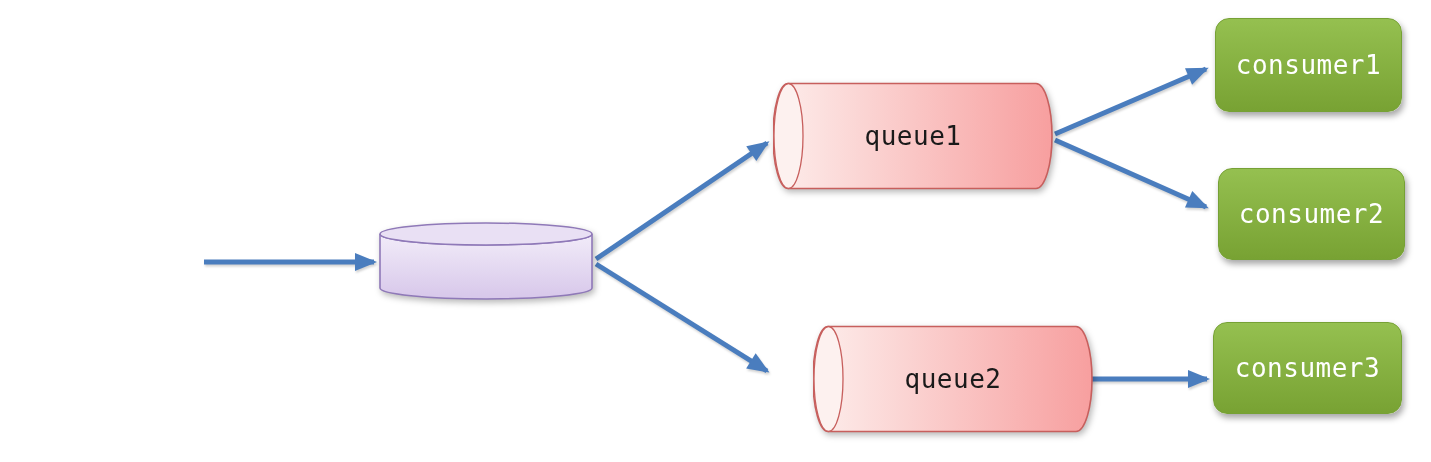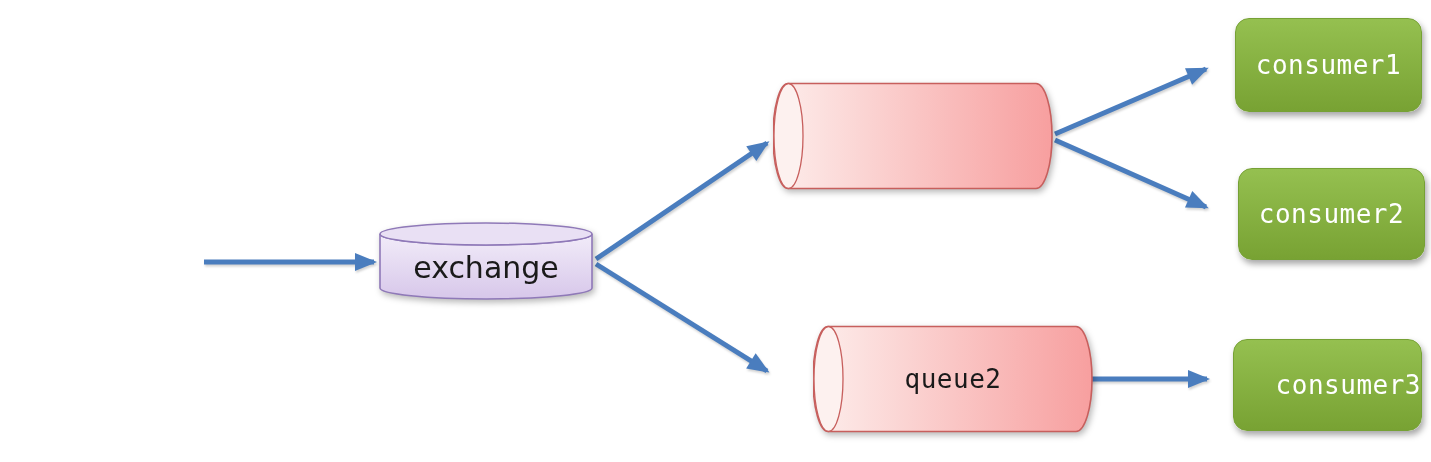--- a/index.html
+++ b/index.html
@@ -13,21 +13,21 @@
   html,body{margin:0;padding:0;}
   body{background:var(--background); font-family:"DejaVu Sans","Liberation Sans",sans-serif;}
   #canvas{position:relative; width:1431px; height:462px; background:var(--background); overflow:hidden;}
 
   .edges-svg{position:absolute; left:0; top:0; width:1431px; height:462px;
     filter:drop-shadow(1px 2px 1px rgba(0,0,0,0.18));}
   .edge{stroke:var(--arrow); stroke-width:5; fill:none;}
   .arrowhead{fill:var(--arrow);}
 
   .node{position:absolute; display:flex; align-items:center; justify-content:center;}
-  .rect-node{border-radius:14px; box-shadow:2px 4px 6px rgba(0,0,0,0.35);margin-left:20px;}
+  .rect-node{border-radius:14px; box-shadow:2px 4px 6px rgba(0,0,0,0.35);}
   .blue{background:linear-gradient(180deg,var(--publisher-top),var(--publisher-bottom));
         border:1px solid var(--publisher-border);}
   .green{background:linear-gradient(180deg,var(--consumer-top),var(--consumer-bottom));
         border:1px solid var(--consumer-border);}
 
   .cyl{background:none;}
   .cyl svg.shape{position:absolute; left:0; top:0; width:100%; height:100%;
     filter:drop-shadow(2px 3px 3px rgba(0,0,0,0.28));}
   .queue-body{fill:url(#gradQueueBody); stroke:var(--queue-border); stroke-width:1.6;}
   .queue-cap{fill:var(--queue-cap); stroke:var(--queue-border); stroke-width:1.3;}
@@ -40,21 +40,21 @@
   .light{color:var(--label-light);}
   .dark{color:var(--label-dark);}
 
   #node-publisher{left:18px; top:219px; width:185px; height:86px;}
   #node-exchange {left:379px; top:222px; width:214px; height:78px;}
   #node-exchange .label{padding-top:12px;}
   #node-queue1   {left:773px; top:82px;  width:280px; height:108px;}
   #node-queue2   {left:813px; top:325px; width:280px; height:108px;}
   #node-consumer1{left:1215px; top:18px;  width:185px; height:92px;}
   #node-consumer2{left:1218px; top:168px; width:185px; height:90px;}
-  #node-consumer3{left:1213px; top:339px; width:187px; height:90px;justify-content:flex-end;}
+  #node-consumer3{left:1213px; top:322px; width:187px; height:90px;}
 </style>
 </head>
 <body>
 
 <div id="canvas">
 
   <svg class="edges-svg" viewBox="0 0 1431 462" xmlns="http://www.w3.org/2000/svg">
     <defs>
       <marker id="arrowHead" markerUnits="userSpaceOnUse" markerWidth="26" markerHeight="22" refX="21" refY="11" orient="auto">
         <path class="arrowhead" d="M2,2 L24,11 L2,20 Z"></path>
@@ -75,28 +75,28 @@
     <path class="edge" d="M1055,140 L1206,207" marker-end="url(#arrowHead)"></path>
     <path class="edge" d="M1056,379 L1207,379" marker-end="url(#arrowHead)"></path>
   </svg>
 
 
   <div class="node cyl" id="node-exchange">
     <svg class="shape" viewBox="0 0 214 78" preserveAspectRatio="none" xmlns="http://www.w3.org/2000/svg">
       <path class="exch-body" fill="url(#gradExchBody)" d="M1,12 L1,66 A106,11 0 0 0 213,66 L213,12 A106,11 0 0 1 1,12 Z"></path>
       <ellipse class="exch-top" cx="107" cy="12" rx="106" ry="11"></ellipse>
     </svg>
-    <span class="label sans dark">exchange</span>
   </div>
 
   <div class="node cyl" id="node-queue1">
     <svg class="shape" viewBox="0 0 280 108" preserveAspectRatio="none" xmlns="http://www.w3.org/2000/svg">
       <path class="queue-body" d="M15,1.5 L263,1.5 A16,52.5 0 0 1 263,106.5 L15,106.5 A15,52.5 0 0 1 15,1.5 Z"></path>
       <ellipse class="queue-cap" cx="15.5" cy="54" rx="14.5" ry="52.5"></ellipse>
     </svg>
+    <span class="label mono dark">queue1</span>
   </div>
 
   <div class="node cyl" id="node-queue2">
     <svg class="shape" viewBox="0 0 280 108" preserveAspectRatio="none" xmlns="http://www.w3.org/2000/svg">
       <path class="queue-body" d="M15,1.5 L263,1.5 A16,52.5 0 0 1 263,106.5 L15,106.5 A15,52.5 0 0 1 15,1.5 Z"></path>
       <ellipse class="queue-cap" cx="15.5" cy="54" rx="14.5" ry="52.5"></ellipse>
     </svg>
     <span class="label mono dark">queue2</span>
   </div>
 

